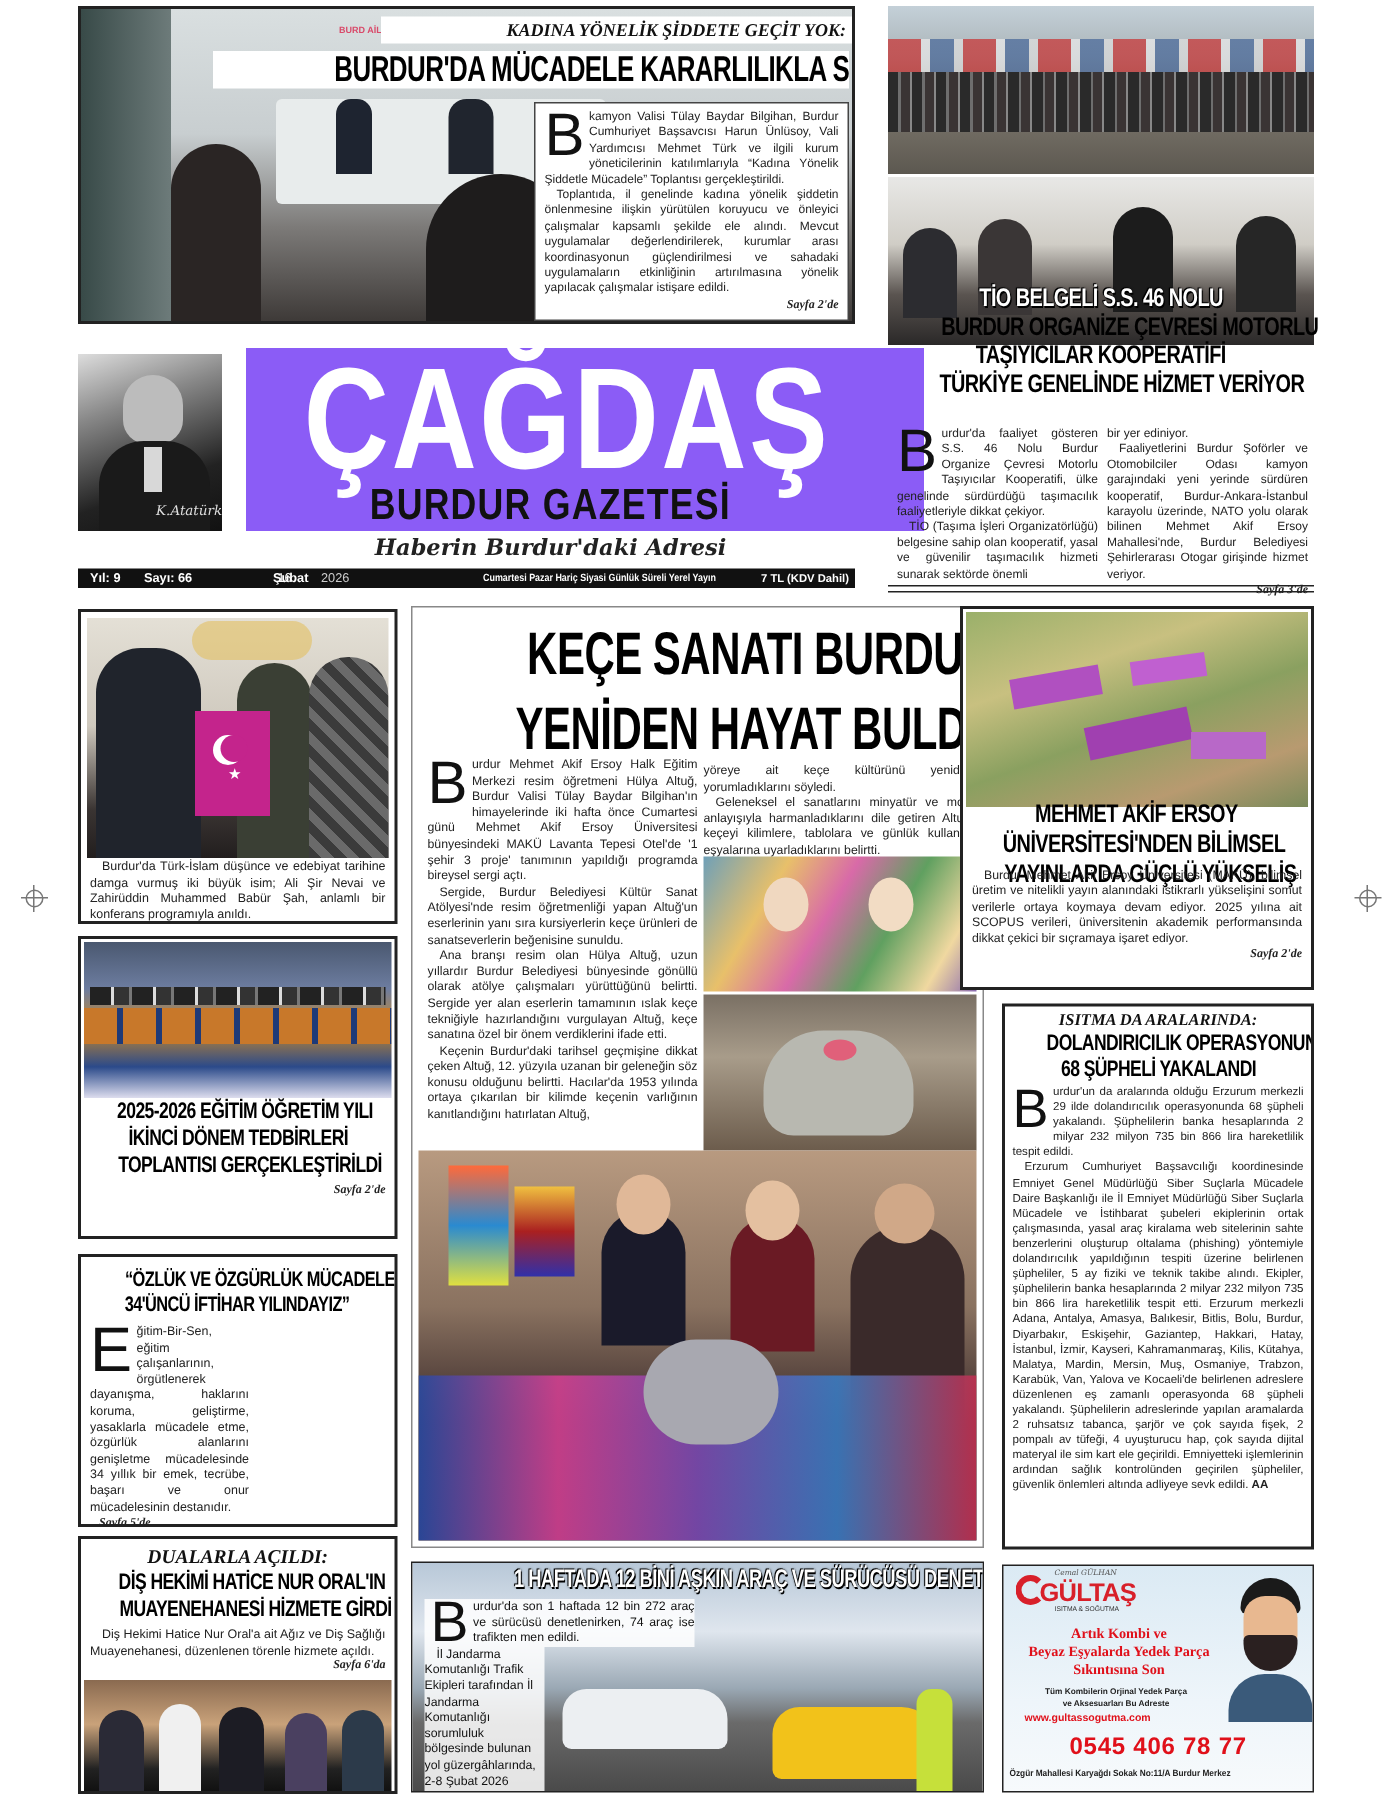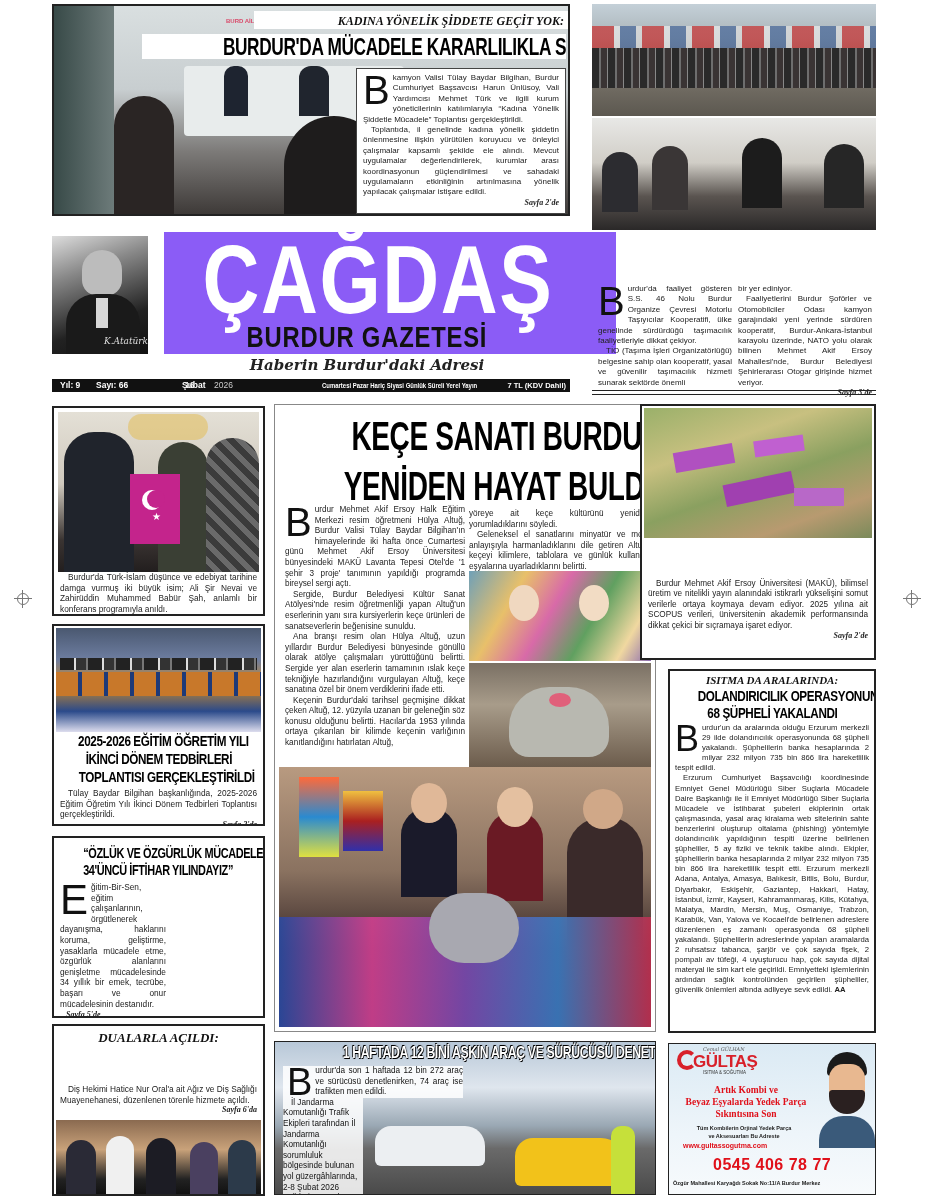--- a/index.html
+++ b/index.html
@@ -80,20 +80,26 @@
   <div class="photo" style="left:0;top:0;width:284px;height:112px;background:linear-gradient(180deg,#c4d0d8 0%,#aab4b8 30%,#807a70 55%,#5c5850 100%);">
     <div class="abs" style="left:0;top:22px;width:284px;height:26px;background:repeating-linear-gradient(90deg,#c83838 0 22px,#e8e8e8 22px 28px,#4b6a9a 28px 44px,#ddd 44px 50px);opacity:.75;"></div>
     <div class="abs" style="left:0;top:44px;width:284px;height:40px;background:repeating-linear-gradient(90deg,#2a2a2a 0 7px,#6e6e6e 7px 9px,#3a3434 9px 15px,#888 15px 16px);"></div>
   </div>
   <div class="photo" style="left:0;top:114px;width:284px;height:112px;background:linear-gradient(180deg,#e8e8e6 0%,#d0cdc6 40%,#5a5450 70%,#2a2828 100%);">
     <div class="abs" style="left:10px;top:34px;width:36px;height:60px;background:#2c2c30;border-radius:18px 18px 0 0;"></div>
     <div class="abs" style="left:60px;top:28px;width:36px;height:64px;background:#3a3636;border-radius:18px 18px 0 0;"></div>
     <div class="abs" style="left:150px;top:20px;width:40px;height:70px;background:#1c1c1c;border-radius:20px 20px 0 0;"></div>
     <div class="abs" style="left:232px;top:26px;width:40px;height:64px;background:#262626;border-radius:20px 20px 0 0;"></div>
   </div>
+  <div class="abs" style="left:0;top:186px;width:284px;text-align:center;line-height:19px;">
+    <div><span class="hl cond whitehl" style="font-size:17px;color:#fff;">TİO BELGELİ S.S. 46 NOLU</span></div>
+    <div><span class="hl cond" style="font-size:17px;">BURDUR ORGANİZE ÇEVRESİ MOTORLU</span></div>
+    <div><span class="hl cond" style="font-size:17px;">TAŞIYICILAR KOOPERATİFİ</span></div>
+    <div><span class="hl cond" style="font-size:17px;">TÜRKİYE GENELİNDE HİZMET VERİYOR</span></div>
+  </div>
   <div class="abs body" style="left:6px;top:280px;width:134px;font-size:8px;line-height:10.4px;">
     <span class="drop">B</span>
     <p style="text-indent:0">urdur'da faaliyet gösteren S.S. 46 Nolu Burdur Organize Çevresi Motorlu Taşıyıcılar Kooperatifi, ülke genelinde sürdürdüğü taşımacılık faaliyetleriyle dikkat çekiyor.</p>
     <p>TİO (Taşıma İşleri Organizatörlüğü) belgesine sahip olan kooperatif, yasal ve güvenilir taşımacılık hizmeti sunarak sektörde önemli</p>
   </div>
   <div class="abs body" style="left:146px;top:280px;width:134px;font-size:8px;line-height:10.4px;">
     <p style="text-indent:0">bir yer ediniyor.</p>
     <p>Faaliyetlerini Burdur Şoförler ve Otomobilciler Odası kamyon garajındaki yeni yerinde sürdüren kooperatif, Burdur-Ankara-İstanbul karayolu üzerinde, NATO yolu olarak bilinen Mehmet Akif Ersoy Mahallesi'nde, Burdur Belediyesi Şehirlerarası Otogar girişinde hizmet veriyor.</p>
     <span class="sayfa">Sayfa 3'de</span>
   </div>
@@ -122,41 +128,44 @@
   <div class="photo" style="left:2px;top:2px;width:205px;height:104px;background:linear-gradient(180deg,#4a5870 0%,#6d7da0 30%,#c98a2c 55%,#2b4a8a 80%,#dde 100%);">
     <div class="abs" style="left:4px;top:30px;width:197px;height:12px;background:repeating-linear-gradient(90deg,#222 0 14px,#ddd 14px 16px,#333 16px 26px,#777 26px 28px);"></div>
     <div class="abs" style="left:0;top:44px;width:205px;height:24px;background:repeating-linear-gradient(90deg,#c8782a 0 22px,#1e3a78 22px 26px);"></div>
   </div>
   <div class="abs" style="left:0;top:106px;width:209px;text-align:center;line-height:18px;">
     <div><span class="hl cond" style="font-size:15px;">2025-2026 EĞİTİM ÖĞRETİM YILI</span></div>
     <div><span class="hl cond" style="font-size:15px;">İKİNCİ DÖNEM TEDBİRLERİ</span></div>
     <div><span class="hl cond" style="font-size:15px;">TOPLANTISI GERÇEKLEŞTİRİLDİ</span></div>
   </div>
   <div class="abs body" style="left:6px;top:162px;width:197px;font-size:8.3px;line-height:10.5px;">
-    <p>Tülay Baydar Bilgihan başkanlığında, 2025-2026 Eğitim Öğretim Yılı İkinci Dönem Tedbirleri Toplantısı gerçekleştirildi.</p>
     <span class="sayfa">Sayfa 2'de</span>
   </div>
 </div>
 
 <div class="box" style="left:52px;top:836px;width:213px;height:182px;">
   <div class="abs" style="left:0;top:6px;width:209px;text-align:center;line-height:17px;">
     <div><span class="hl cond" style="font-size:14px;">“ÖZLÜK VE ÖZGÜRLÜK MÜCADELEMİZİN</span></div>
     <div><span class="hl cond" style="font-size:14px;">34'ÜNCÜ İFTİHAR YILINDAYIZ”</span></div>
   </div>
   <div class="abs body" style="left:6px;top:44px;width:198px;font-size:8.3px;line-height:10.6px;">
     <span class="drop" style="font-size:42px;line-height:34px;">E</span>
     <div style="float:right;width:106px;height:34px;clear:right;"></div>
     <div style="float:right;width:92px;height:96px;clear:right;"></div>
     <p style="text-indent:0">ğitim-Bir-Sen, eğitim çalışanlarının, örgütlenerek dayanışma, haklarını koruma, geliştirme, yasaklarla mücadele etme, özgürlük alanlarını genişletme mücadelesinde 34 yıllık bir emek, tecrübe, başarı ve onur mücadelesinin destanıdır.</p>
     <span class="sayfa" style="float:none;">Sayfa 5'de</span>
   </div>
 </div>
 
 <div class="box" style="left:52px;top:1024px;width:213px;height:172px;">
   <div class="abs kicker" style="left:0;top:4px;width:209px;font-size:13px;">DUALARLA AÇILDI:</div>
+  <div class="abs" style="left:0;top:20px;width:209px;text-align:center;line-height:18px;">
+    <div><span class="hl cond" style="font-size:15px;">DİŞ HEKİMİ HATİCE NUR ORAL'IN</span></div>
+    <div><span class="hl cond" style="font-size:15px;">MUAYENEHANESİ HİZMETE GİRDİ</span></div>
+  </div>
   <div class="abs body" style="left:6px;top:58px;width:197px;font-size:8.3px;line-height:10.5px;">
     <p>Diş Hekimi Hatice Nur Oral'a ait Ağız ve Diş Sağlığı Muayenehanesi, düzenlenen törenle hizmete açıldı.</p>
     <span class="sayfa">Sayfa 6'da</span>
   </div>
   <div class="photo" style="left:2px;top:94px;width:205px;height:74px;background:linear-gradient(180deg,#8a6a50 0%,#c9a27a 40%,#222 80%,#111 100%);">
     <div class="abs" style="left:10px;top:20px;width:30px;height:54px;background:#2a2a36;border-radius:15px 15px 0 0;"></div>
     <div class="abs" style="left:50px;top:16px;width:28px;height:58px;background:#f0f0f0;border-radius:14px 14px 0 0;"></div>
     <div class="abs" style="left:90px;top:18px;width:30px;height:56px;background:#1c1c24;border-radius:15px 15px 0 0;"></div>
     <div class="abs" style="left:134px;top:22px;width:28px;height:52px;background:#4a4060;border-radius:14px 14px 0 0;"></div>
     <div class="abs" style="left:172px;top:20px;width:28px;height:54px;background:#2c3a4a;border-radius:14px 14px 0 0;"></div>
@@ -202,20 +211,25 @@
   </div>
 </div>
 
 <div class="box" style="left:640px;top:404px;width:236px;height:256px;">
   <div class="photo" style="left:2px;top:2px;width:228px;height:130px;background:linear-gradient(160deg,#9ab06a 0%,#c8c080 30%,#8aa060 55%,#b89a70 80%,#7a8a5a 100%);">
     <div class="abs" style="left:30px;top:40px;width:60px;height:20px;background:#b050c0;transform:rotate(-10deg);"></div>
     <div class="abs" style="left:110px;top:30px;width:50px;height:16px;background:#c060d0;transform:rotate(-8deg);"></div>
     <div class="abs" style="left:80px;top:70px;width:70px;height:22px;background:#a040b0;transform:rotate(-12deg);"></div>
     <div class="abs" style="left:150px;top:80px;width:50px;height:18px;background:#b868c8;"></div>
   </div>
+  <div class="abs" style="left:0;top:128px;width:232px;text-align:center;line-height:20px;">
+    <div><span class="hl cond" style="font-size:17px;">MEHMET AKİF ERSOY</span></div>
+    <div><span class="hl cond" style="font-size:17px;">ÜNİVERSİTESİ'NDEN BİLİMSEL</span></div>
+    <div><span class="hl cond" style="font-size:17px;">YAYINLARDA GÜÇLÜ YÜKSELİŞ</span></div>
+  </div>
   <div class="abs body" style="left:6px;top:173px;width:220px;font-size:8.2px;line-height:10.4px;">
     <p>Burdur Mehmet Akif Ersoy Üniversitesi (MAKÜ), bilimsel üretim ve nitelikli yayın alanındaki istikrarlı yükselişini somut verilerle ortaya koymaya devam ediyor. 2025 yılına ait SCOPUS verileri, üniversitenin akademik performansında dikkat çekici bir sıçramaya işaret ediyor.</p>
     <span class="sayfa">Sayfa 2'de</span>
   </div>
 </div>
 
 <div class="box" style="left:668px;top:669px;width:208px;height:364px;">
   <div class="abs kicker" style="left:0;top:3px;width:204px;font-size:11px;">ISITMA DA ARALARINDA:</div>
   <div class="abs" style="left:0;top:16px;width:204px;text-align:center;line-height:17px;">
     <div><span class="hl cond" style="font-size:15px;">DOLANDIRICILIK OPERASYONUNDA</span></div>

